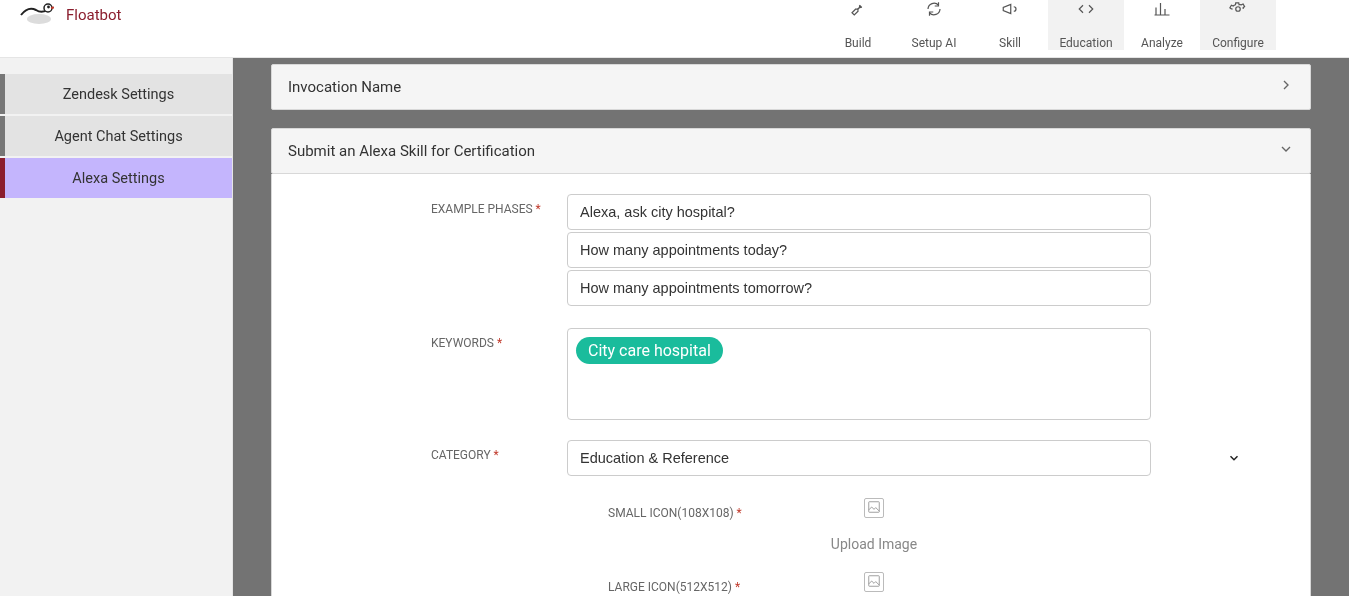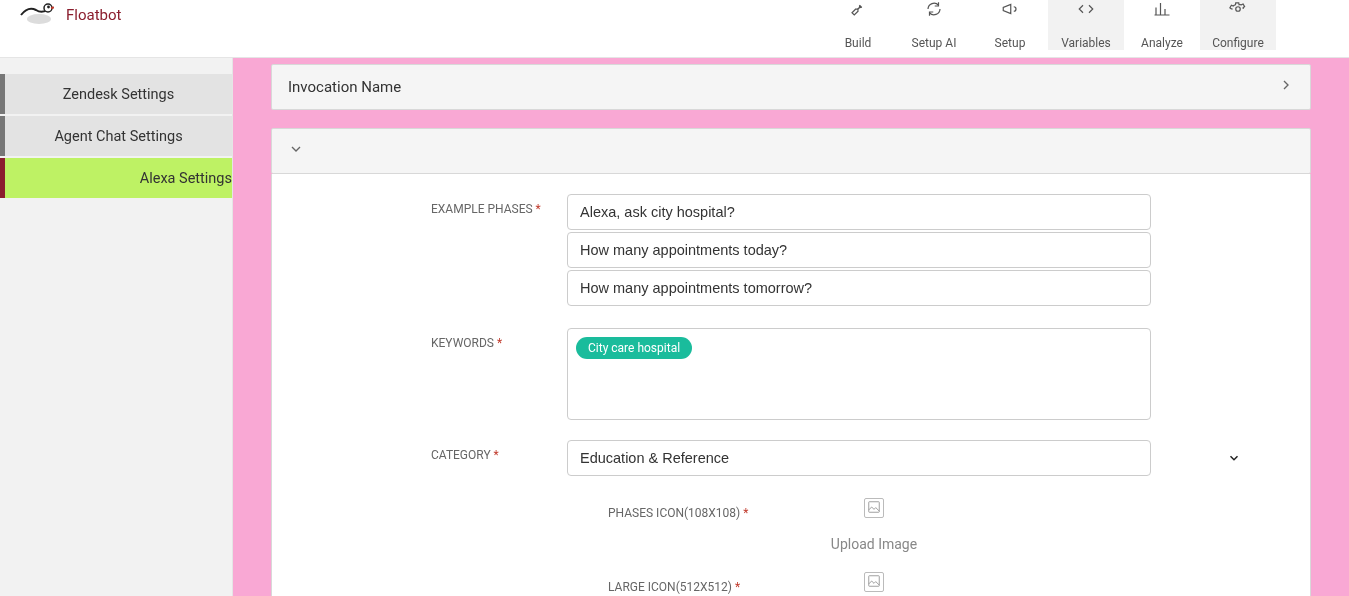--- a/index.html
+++ b/index.html
@@ -59,28 +59,27 @@
     align-items: center;
     justify-content: center;
     font-size: 14.5px;
     color: #333;
     border-left: 5px solid #777;
     background: #e3e3e3;
     margin-bottom: 2px;
     cursor: pointer;
   }
   .sidebar-item.active {
-    background: #bef264;
+    background: #c4b5fd;
     border-left-color: #8b1e2e;
-    justify-content: flex-end;
   }
 
   .main {
     flex: 1;
-    background: #f9a8d4;
+    background: #737373;
     padding: 0 38px 0 38px;
     overflow: hidden;
   }
 
   .accordion {
     background: #f5f5f5;
     border: 1px solid #d8d8d8;
     border-radius: 2px;
     margin-bottom: 18px;
   }
@@ -133,21 +132,21 @@
     border: 1px solid #ccc;
     border-radius: 4px;
     padding: 8px;
   }
   .tag {
     display: inline-block;
     background: #1abc9c;
     color: #fff;
     padding: 4px 12px;
     border-radius: 14px;
-    font-size: 12px;
+    font-size: 16px;
   }
 
   .select-wrap { position: relative; display: flex; align-items: center; }
   .select-caret {
     position: absolute;
     right: -90px;
     font-size: 14px;
     color: #222;
     pointer-events: none;
   }
@@ -197,29 +196,29 @@
           </svg>
       </span>
       <span>Setup AI</span>
     </div>
     <div class="header-nav-item">
       <span>
         <svg width="18" height="18" viewBox="0 0 24 24" fill="none" stroke-width="1.6">
             <path d="M3 10v4l10 4V6zM17 9a3 3 0 0 1 0 6"></path>
           </svg>
       </span>
-      <span>Setup</span>
+      <span>Skill</span>
     </div>
     <div class="header-nav-item active">
       <span>
         <svg width="18" height="18" viewBox="0 0 24 24" fill="none" stroke-width="1.6">
             <path d="M8 7l-5 5 5 5M16 7l5 5-5 5"></path>
           </svg>
       </span>
-      <span>Variables</span>
+      <span>Education</span>
     </div>
     <div class="header-nav-item">
       <span>
         <svg width="18" height="18" viewBox="0 0 24 24" fill="none" stroke-width="1.6">
             <path d="M4 20V10M10 20V4M16 20v-8M22 20H2"></path>
           </svg>
       </span>
       <span>Analyze</span>
     </div>
     <div class="header-nav-item active">
@@ -256,20 +255,21 @@
         <span class="accordion-chevron">
           <svg width="16" height="16" viewBox="0 0 24 24" fill="none" stroke-width="2">
               <path d="M9 6l6 6-6 6"></path>
             </svg>
         </span>
       </div>
     </div>
 
     <div class="accordion">
       <div class="accordion-header">
+        <span>Submit an Alexa Skill for Certification</span>
         <span class="accordion-chevron">
           <svg width="16" height="16" viewBox="0 0 24 24" fill="none" stroke-width="2">
               <path d="M6 9l6 6 6-6"></path>
             </svg>
         </span>
       </div>
     </div>
 
     <div class="form-panel">
 
@@ -304,21 +304,21 @@
           <span class="select-caret">
             <svg width="14" height="14" viewBox="0 0 24 24" fill="none" stroke="#222" stroke-width="2.5">
                 <path d="M6 9l6 6 6-6"></path>
               </svg>
           </span>
         </div>
       </div>
 
       <div class="form-row">
         <div class="form-label" style="width:166px;">
-          <span>PHASES ICON(108X108)</span> <span class="req">*</span>
+          <span>SMALL ICON(108X108)</span> <span class="req">*</span>
         </div>
         <div class="upload-col">
           <div class="upload-box">
             <span>
               <svg width="14" height="14" viewBox="0 0 24 24" fill="none" stroke="#999" stroke-width="1.6">
                   <rect x="3" y="3" width="18" height="18" rx="1"></rect>
                   <path d="M3 17l5-5 4 4 3-3 6 6"></path>
                 </svg>
             </span>
           </div>

